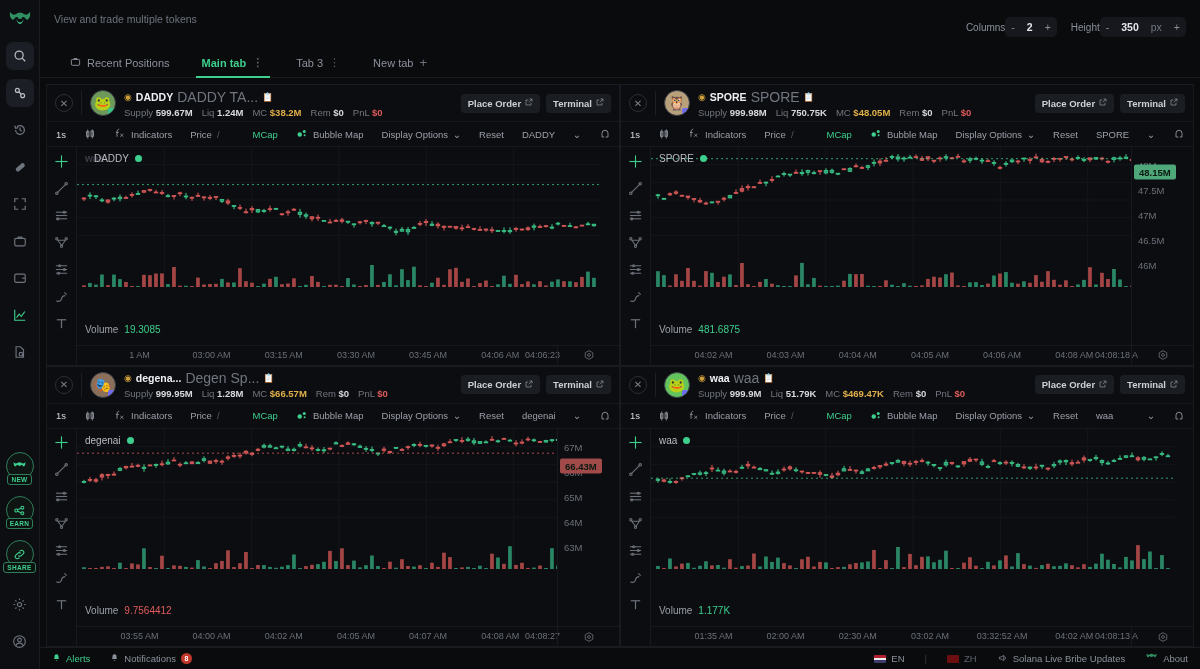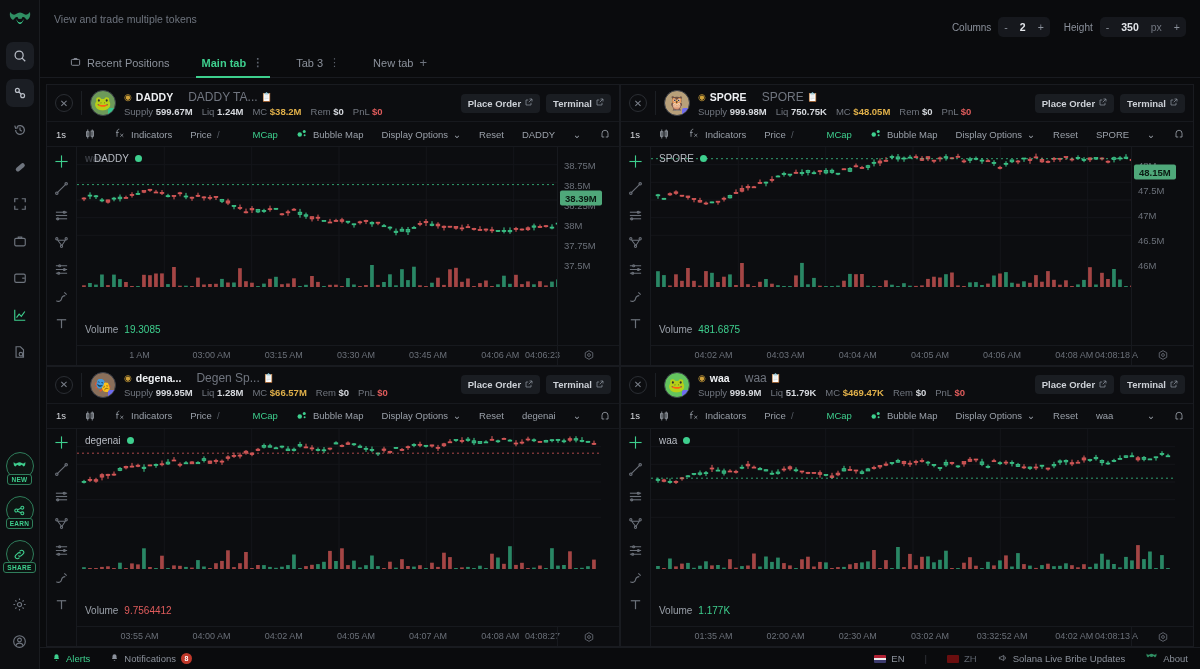--- a/index.html
+++ b/index.html
@@ -42,21 +42,21 @@
   }
 
   
   .main { flex: 1 1 auto; display: flex; flex-direction: column; min-width: 0; }
 
   .topbar { height: 48px; padding: 8px 14px 0 14px; position: relative; flex: 0 0 48px; }
   .title-row { display: flex; align-items: center; gap: 6px; }
   .title-row .ttl { color: #3ecf8e; font-size: 13.5px; font-weight: 600; }
   .subttl { color: #6e747e; font-size: 10.5px; margin-top: 5px; }
   .top-right { position: absolute; right: 14px; top: 17px; display: flex; align-items: center; gap: 14px; }
-  .ctrl-group { display: flex; align-items: center; gap: 7px; }
+  .ctrl-group { display: flex; align-items: center; }
   .ctrl-label { color: #8b919b; font-size: 10px; }
   .stepper { display: flex; align-items: center; background: #16181d; border-radius: 5px; height: 20px; }
   .stepper span { color: #8b919b; font-size: 10.5px; padding: 0 6px; cursor: pointer; }
   .stepper .val { color: #e3e6ea; font-weight: 600; min-width: 16px; text-align: center; }
   .stepper .unit { color: #70757f; }
 
   .tabsbar {
     height: 30px; border-bottom: 1px solid #191b20; padding-left: 14px;
     display: flex; align-items: stretch; gap: 0; flex: 0 0 30px;
   }
@@ -97,21 +97,21 @@
     display:flex; align-items:center; justify-content:center; font-size: 14px;
   }
   .avatar .chain {
     position: absolute; right: -1px; bottom: -1px; width: 8px; height: 8px;
     border-radius: 2px;
   }
   .tokinfo { min-width: 0; flex: 1 1 auto; }
   .tokline1 { display: flex; align-items: center; gap: 4px; white-space: nowrap; }
   .verif { color: #cfa13a; font-size: 9px; }
   .tokname { color: #eef0f3; font-size: 10.5px; font-weight: 700; }
-  .tokdesc { color: #70757f; font-size: 12px; margin-left: 11px; }
+  .tokdesc { color: #70757f; font-size: 14px; }
   .copy-icon { color: #5d636d; font-size: 9px; cursor: pointer; }
   .tokline2 { display: flex; align-items: center; gap: 9px; margin-top: 2px; white-space: nowrap; }
   .stat { font-size: 9.5px; color: #71767f; }
   .stat b { color: #d6d9de; font-weight: 700; }
   .stat b.amber { color: #e0b04a; }
   .stat b.red { color: #e05c5c; }
   .hbtns { display: flex; gap: 6px; flex: 0 0 auto; }
   .hbtn {
     background: #1a1d22; color: #cdd1d7; font-size: 9.5px; font-weight: 600;
     border-radius: 4px; padding: 4px 7px; display: flex; align-items: center; gap: 4px;
@@ -777,29 +777,20 @@
                 <rect x="473.1" y="134.6" width="3.7" height="5.4" fill="#2f9e74" opacity="0.85"></rect>
                 <rect x="479.1" y="132.4" width="3.7" height="7.6" fill="#2f9e74" opacity="0.85"></rect>
                 <rect x="485.1" y="134.2" width="3.7" height="5.8" fill="#c1504f" opacity="0.85"></rect>
                 <rect x="491.1" y="134.3" width="3.7" height="5.7" fill="#2f9e74" opacity="0.85"></rect>
                 <rect x="497.1" y="135.2" width="3.7" height="4.8" fill="#c1504f" opacity="0.85"></rect>
                 <rect x="503.1" y="129.9" width="3.7" height="10.1" fill="#c1504f" opacity="0.85"></rect>
                 <rect x="509.1" y="124.6" width="3.7" height="15.4" fill="#2f9e74" opacity="0.85"></rect>
                 <rect x="515.1" y="130.8" width="3.7" height="9.2" fill="#2f9e74" opacity="0.85"></rect>
               </svg>
       </div>
-      <div class="yaxis">
-        <div class="ylab" style="top:18px">38.75M</div>
-              <div class="ylab" style="top:38px">38.5M</div>
-              <div class="ylab" style="top:58px">38.25M</div>
-              <div class="ylab" style="top:78px">38M</div>
-              <div class="ylab" style="top:98px">37.75M</div>
-              <div class="ylab" style="top:118px">37.5M</div>
-        <div class="ytag" style="top:50.64px;background:#4fa87a">38.39M</div>
-      </div>
     </div>
 
     <div class="xfoot">
       <div class="xcorner"></div>
       <div class="xaxis" style="flex:1 1 auto">
               <div class="xlab" style="left:13%">1 AM</div>
               <div class="xlab" style="left:28.037593984962406%">03:00 AM</div>
               <div class="xlab" style="left:43.07518796992481%">03:15 AM</div>
               <div class="xlab" style="left:58.11278195488722%">03:30 AM</div>
               <div class="xlab" style="left:73.15037593984962%">03:45 AM</div>
@@ -1688,20 +1679,28 @@
                 <rect x="473.1" y="119.2" width="3.7" height="20.8" fill="#2f9e74" opacity="0.85"></rect>
                 <rect x="479.1" y="136.6" width="3.7" height="3.4" fill="#2f9e74" opacity="0.85"></rect>
                 <rect x="485.1" y="136.0" width="3.7" height="4.0" fill="#2f9e74" opacity="0.85"></rect>
                 <rect x="491.1" y="122.3" width="3.7" height="17.7" fill="#c1504f" opacity="0.85"></rect>
                 <rect x="497.1" y="139.0" width="3.7" height="1.0" fill="#2f9e74" opacity="0.85"></rect>
                 <rect x="503.1" y="138.8" width="3.7" height="1.2" fill="#2f9e74" opacity="0.85"></rect>
                 <rect x="509.1" y="137.2" width="3.7" height="2.8" fill="#2f9e74" opacity="0.85"></rect>
                 <rect x="515.1" y="130.6" width="3.7" height="9.4" fill="#c1504f" opacity="0.85"></rect>
               </svg>
       </div>
+      <div class="yaxis">
+        <div class="ylab" style="top:18px">67M</div>
+              <div class="ylab" style="top:43px">66M</div>
+              <div class="ylab" style="top:68px">65M</div>
+              <div class="ylab" style="top:93px">64M</div>
+              <div class="ylab" style="top:118px">63M</div>
+        <div class="ytag" style="top:37.199999999999996px;background:#a14a4a">66.43M</div>
+      </div>
     </div>
 
     <div class="xfoot">
       <div class="xcorner"></div>
       <div class="xaxis" style="flex:1 1 auto">
               <div class="xlab" style="left:13%">03:55 AM</div>
               <div class="xlab" style="left:28.037593984962406%">04:00 AM</div>
               <div class="xlab" style="left:43.07518796992481%">04:02 AM</div>
               <div class="xlab" style="left:58.11278195488722%">04:05 AM</div>
               <div class="xlab" style="left:73.15037593984962%">04:07 AM</div>

